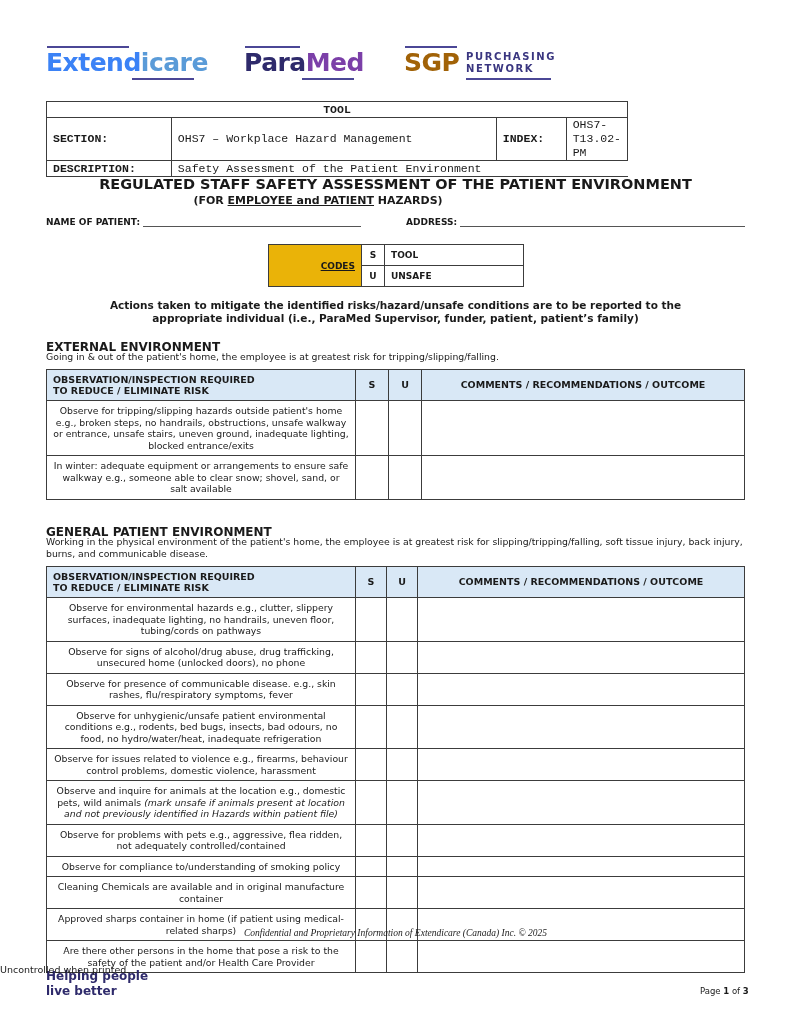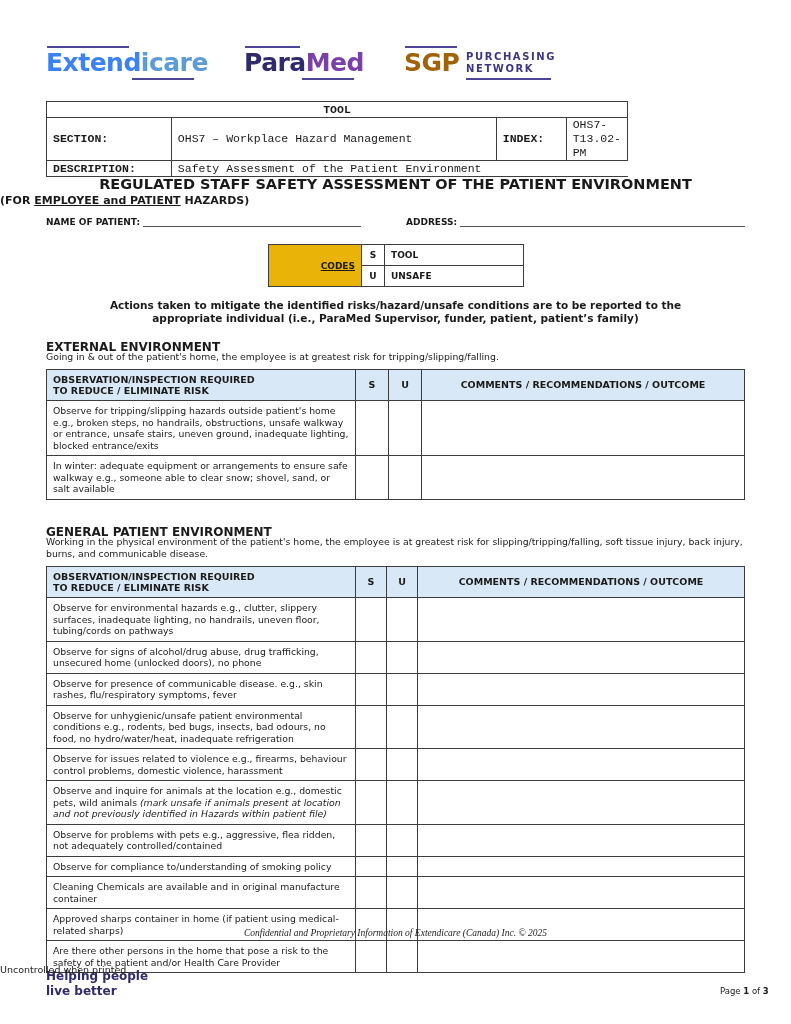--- a/index.html
+++ b/index.html
@@ -27,21 +27,21 @@
 
   
   table { border-collapse: collapse; }
   .tool { position: absolute; top: 101px; left: 46px; width: 582px; font-family: Liberation Mono, monospace; }
   .tool td { border: 1px solid #3c3c3c; font-size: 11.5px; padding: 0 6px; height: 15px; line-height: 14px; }
   .tool .title { text-align: center; font-weight: bold; }
   .tool .lbl { font-weight: bold; }
 
   
   .doc-title { position: absolute; top: 176px; left: 0; width: 791px; text-align: center; font-weight: bold; font-size: 14.5px; }
-  .doc-subtitle { position: absolute; top: 194px; left: 0; width: 636px; font-weight: bold; font-size: 11px; }
+  .doc-subtitle { position: absolute; top: 194px; left: 0; width: 636px; text-align: center; font-weight: bold; font-size: 11px; }
   .doc-subtitle u { text-decoration: underline; }
 
   .field-row { position: absolute; top: 217px; left: 46px; width: 700px; font-size: 9px; font-weight: bold; }
   .field-row .f { position: absolute; top: 0; }
   .field-row .line { display: inline-block; border-bottom: 1px solid #555; height: 9px; vertical-align: bottom; }
 
   
   .codes { position: absolute; top: 244px; left: 268px; width: 256px; }
   .codes td { border: 1px solid #3c3c3c; font-size: 9px; font-weight: bold; height: 20px; padding: 0 6px; }
   .codes .code-lbl { background: #eab308; text-align: right; width: 80px; text-decoration: underline; }
@@ -51,29 +51,29 @@
 
   .sec-head { position: absolute; left: 46px; font-size: 12px; font-weight: bold; }
   .sec-desc { position: absolute; left: 46px; width: 700px; font-size: 9.3px; line-height: 12px; }
 
   
   .assess { position: absolute; left: 46px; width: 699px; }
   .assess th, .assess td { border: 1px solid #3c3c3c; font-size: 9.3px; line-height: 11.5px; vertical-align: top; text-align: left; }
   .assess th { background: #d9e8f6; font-weight: bold; vertical-align: middle; padding: 2px 6px; font-size: 9.5px; }
   .assess th.c { text-align: center; }
   .assess td { padding: 4px 6px; }
-  .assess td.obs { width: 296px; }
+  .assess td.obs { width: 296px; text-align: center; }
   .assess td.s, .assess td.u { width: 18px; padding: 0; }
   .assess .italic { font-style: italic; }
 
   
   .footer-tag { position: absolute; top: 969px; left: 46px; font-size: 12px; font-weight: bold; color: #2e2a6b; line-height: 15px; }
   .footer-uncontrolled { position: absolute; top: 964px; left: 0; width: 791px; font-size: 9.5px; }
   .footer-conf { position: absolute; top: 928px; left: 0; width: 791px; text-align: center; font-size: 9.5px; font-style: italic; font-family: Liberation Serif, serif; }
-  .footer-page { position: absolute; top: 986px; left: 720px; font-size: 8.5px; }
+  .footer-page { position: absolute; top: 986px; left: 700px; font-size: 8.5px; }
   .footer-page b { font-weight: bold; }
 </style>
 </head>
 <body>
 
 <div class="logos">
   <div class="logo logo-ext">
     <span class="bar-top"></span>
     <span class="dark">Extend</span><span class="light">icare</span>
     <span class="bar-bot"></span>

